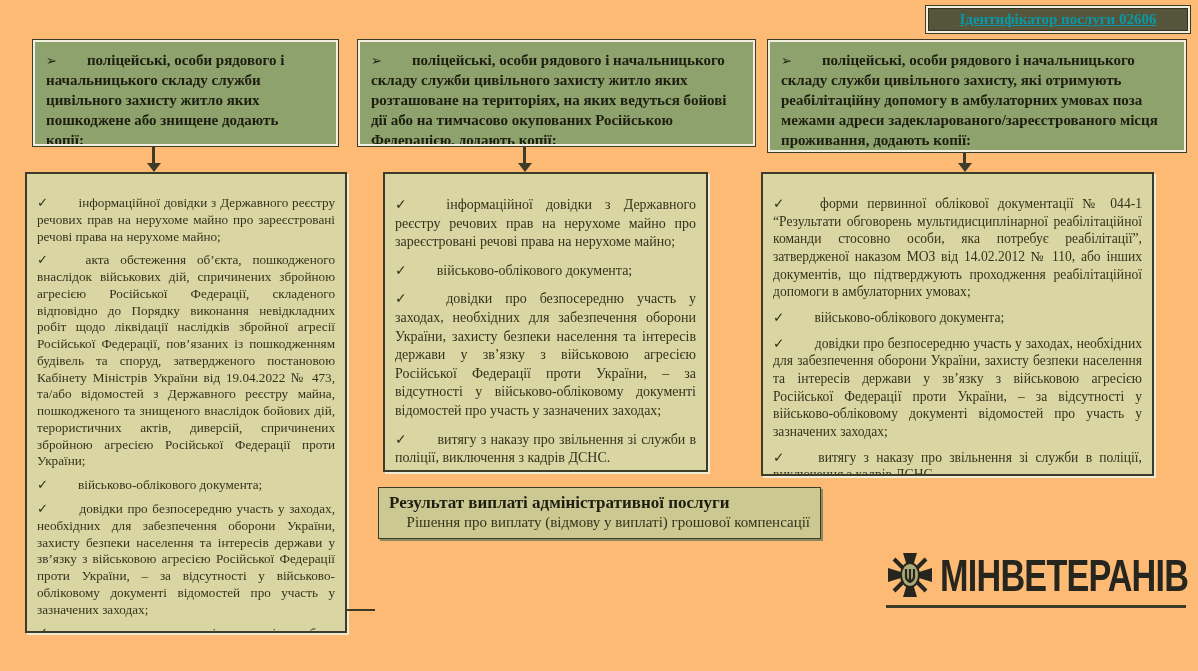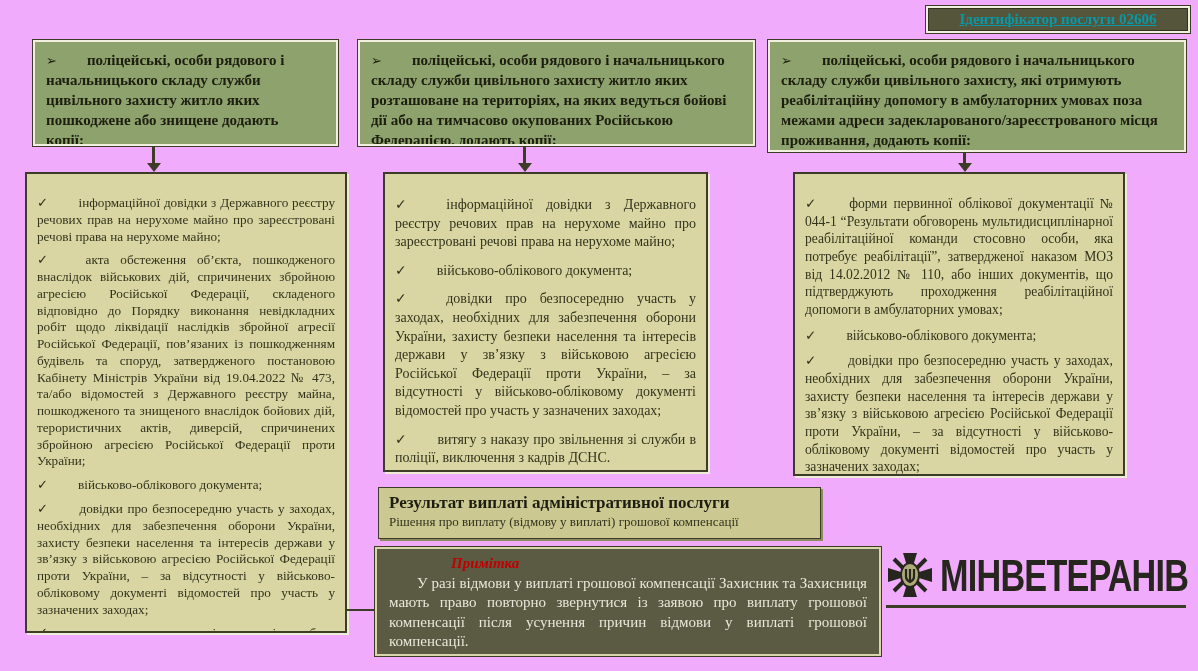--- a/index.html
+++ b/index.html
@@ -1,18 +1,18 @@
 <!DOCTYPE html>
 <html><head>
 <meta charset="utf-8">
 <style>
   html,body{margin:0;padding:0;}
   .canvas{
     position:relative;width:1198px;height:671px;overflow:hidden;
-    background:#f0abfc;
+    background:#fdba74;
     font-family:"Liberation Serif", serif;
   }
   
   .id-box{
     position:absolute;top:6px;left:926px;width:264px;height:27px;
     background:#55553c;border:2px solid #f2efe0;outline:1px solid #3c3c28;
     box-shadow:inset 0 0 0 1px #32321f;
     display:flex;align-items:center;justify-content:center;box-sizing:border-box;
   }
   .id-box span{color:#0a98a6;font-weight:bold;font-size:15px;text-decoration:underline;}
@@ -44,31 +44,31 @@
     position:absolute;background:#d9d6a3;border:2px solid #3c3c28;
     box-shadow:2px 2px 0 #eeebd6;
     box-sizing:border-box;padding:21px 10px;color:#33331c;overflow:hidden;
   }
   .panel p{margin:0 0 6px;text-align:justify;}
   .panel .check{margin-right:30px;font-family:"DejaVu Sans", sans-serif;}
   #col1{left:25px;top:172px;width:322px;height:461px;font-size:13.2px;line-height:1.27;}
   #col1 p{margin-bottom:7px;}
   #col2{left:383px;top:172px;width:325px;height:300px;font-size:14px;line-height:1.33;}
   #col2 p{margin-bottom:9px;}
-  #col3{left:793px;top:172px;width:332px;height:304px;font-size:13.6px;line-height:1.3;}
+  #col3{left:761px;top:172px;width:393px;height:304px;font-size:13.6px;line-height:1.3;}
   #col3 p{margin-bottom:8px;}
 
   
   .result{
     position:absolute;left:378px;top:487px;width:443px;height:52px;
     background:#cbc892;border:1px solid #3c3c28;box-shadow:2px 2px 0 #8d8a60;
     padding:5px 10px;box-sizing:border-box;overflow:hidden;
   }
   .result h2{margin:0;font-size:17px;color:#1d1d10;}
-  .result p{margin:1px 0 0;font-size:13px;color:#33331c;}
+  .result p{margin:1px 0 0;font-size:15px;color:#33331c;text-align:right;}
 
   
   .note{
     position:absolute;left:375px;top:547px;width:506px;height:109px;
     background:#5b5b44;border:2px solid #d9d6ab;outline:1px solid #3c3c28;
     box-sizing:border-box;padding:5px 12px 4px;color:#e9e7d9;
     font-size:15px;line-height:1.3;overflow:hidden;
   }
   .note .title{color:#c00000;font-weight:bold;font-style:italic;margin:0 0 0 62px;font-size:15px;}
   .note .body{margin:0;text-align:justify;text-indent:28px;}
@@ -129,24 +129,20 @@
     <p><span class="check">✓</span><span>військово-облікового документа;</span></p>
     <p><span class="check">✓</span><span>довідки про безпосередню участь у заходах, необхідних для забезпечення оборони України, захисту безпеки населення та інтересів держави у зв’язку з військовою агресією Російської Федерації проти України, – за відсутності у військово-обліковому документі відомостей про участь у зазначених заходах;</span></p>
     <p><span class="check">✓</span><span>витягу з наказу про звільнення зі служби в поліції, виключення з кадрів ДСНС.</span></p>
   </div>
 
   <div class="result">
     <h2>Результат виплаті адміністративної послуги</h2>
     <p>Рішення про виплату (відмову у виплаті) грошової компенсації</p>
   </div>
 
-  <div class="note">
-    <p class="title">Примітка</p>
-    <p class="body">У разі відмови у виплаті грошової компенсації Захисник та Захисниця мають право повторно звернутися із заявою про виплату грошової компенсації після усунення причин відмови у виплаті грошової компенсації.</p>
-  </div>
 
   <div class="line" id="connector"></div>
   <div class="line" id="logo-rule"></div>
 
   <div class="logo">
     <svg width="48" height="48" viewBox="0 0 48 48">
       <path d="M8 8 L40 40 M40 8 L8 40" stroke="#26261e" stroke-width="4"></path>
       <path d="M17 2 h14 l-4 13 h-6 z" fill="#26261e"></path>
       <path d="M17 46 h14 l-4 -13 h-6 z" fill="#26261e"></path>
       <path d="M2 17 v14 l13 -4 v-6 z" fill="#26261e"></path>

